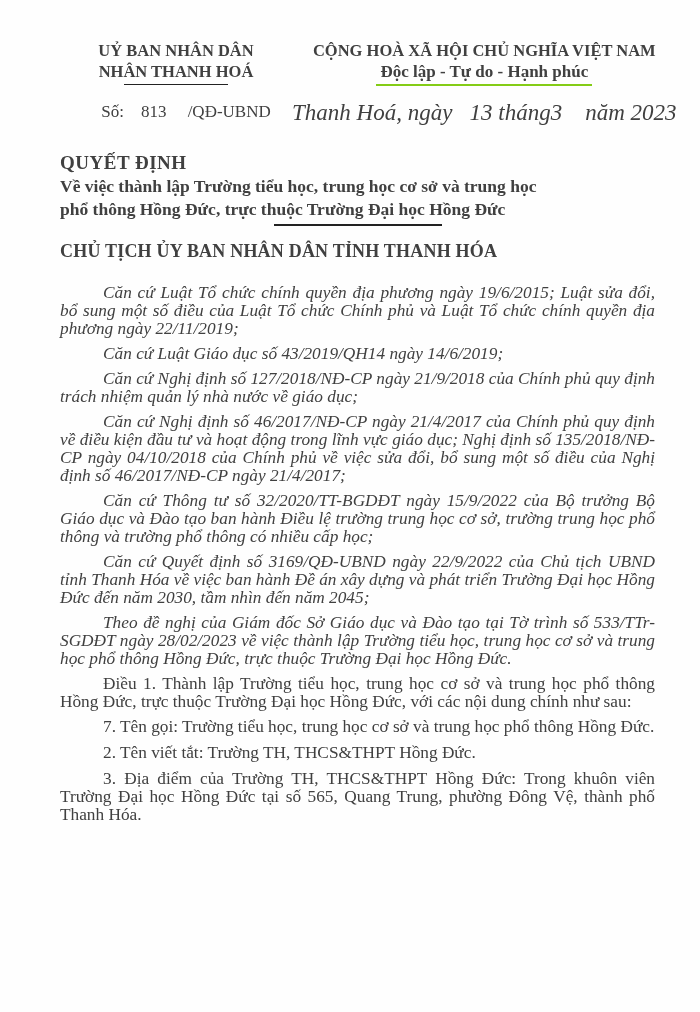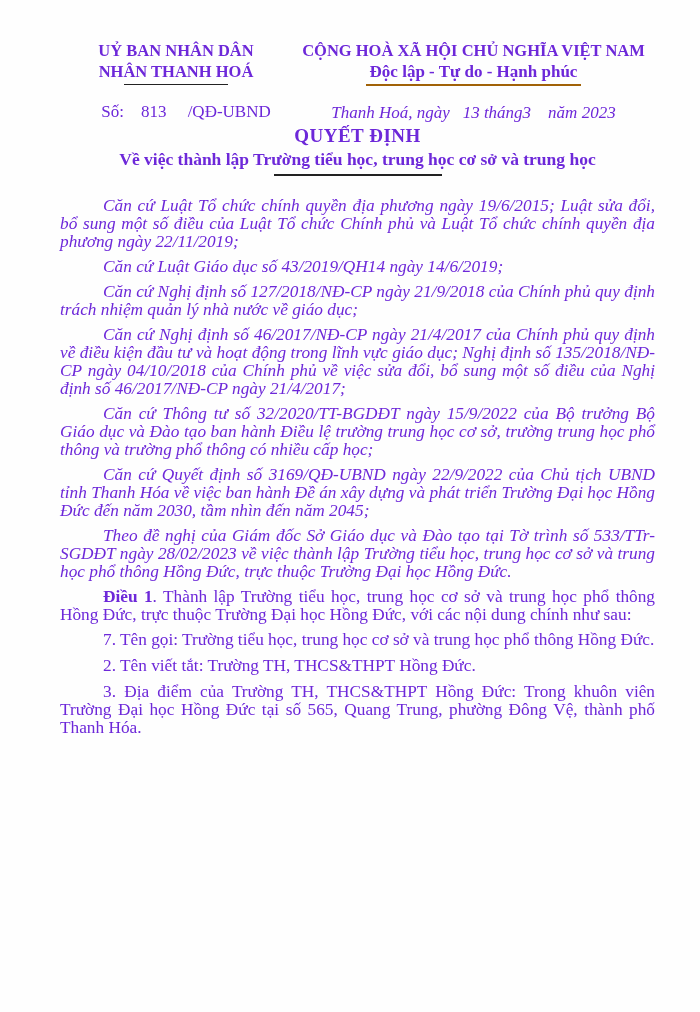--- a/index.html
+++ b/index.html
@@ -6,21 +6,21 @@
     margin: 0;
     padding: 0;
     background: #ffffff;
   }
   .page {
     position: relative;
     width: 700px;
     height: 1012px;
     margin: 0 auto;
     background: #fefefe;
-    color: #6d28d9;
+    color: #404040;
     font-family: "Liberation Serif", "DejaVu Serif", serif;
     box-sizing: border-box;
     padding: 40px 45px 20px 60px;
     overflow: hidden;
   }
   
   .header {
     display: flex;
     align-items: flex-start;
   }
@@ -43,42 +43,43 @@
     width: 104px;
     border-bottom: 1.5px solid #222;
     margin: 2px auto 0 auto;
     height: 0;
   }
   .motto {
     display: inline-block;
     font-weight: bold;
     font-size: 17px;
     line-height: 21px;
-    border-bottom: 2px solid #a16207;
+    border-bottom: 2px solid #84cc16;
     padding: 0 4px 2px 4px;
     white-space: nowrap;
   }
   .number-line {
     margin-top: 16px;
     text-align: center;
     padding-left: 20px;
     font-size: 17px;
     line-height: 22px;
     white-space: pre;
   }
   .date-line {
     margin-top: 16px;
     font-style: italic;
-    font-size: 17px;
+    font-size: 23px;
     line-height: 22px;
     white-space: pre;
   }
   
   .title-block {
-    text-align: center;
+    text-align: left;
+    margin-top: 27px;
   }
   .doc-type {
     font-weight: bold;
     font-size: 19px;
     line-height: 24px;
     letter-spacing: 0.5px;
   }
   .subject {
     font-weight: bold;
     font-size: 17.5px;
@@ -113,21 +114,21 @@
   }
   .decides {
     text-align: center;
     font-weight: bold;
     font-size: 18px;
     line-height: 26px;
     margin: 12px 0 14px 0;
     letter-spacing: 0.4px;
   }
   .article-lead {
-    font-weight: bold;
+    font-weight: normal;
   }
   p.item {
     margin: 6px 0 8px 0;
   }
 </style>
 </head>
 <body>
 
 <div class="page">
 
@@ -143,21 +144,23 @@
       <div>
         <span class="motto">Độc lập - Tự do - Hạnh phúc</span>
       </div>
       <div class="date-line">Thanh Hoá, ngày   13 tháng3    năm 2023</div>
     </div>
   </div>
 
   <div class="title-block">
     <div class="doc-type">QUYẾT ĐỊNH</div>
     <div class="subject">Về việc thành lập Trường tiểu học, trung học cơ sở và trung học</div>
+    <div class="subject">phổ thông Hồng Đức, trực thuộc Trường Đại học Hồng Đức</div>
     <div class="subject-underline"></div>
+    <div class="authority">CHỦ TỊCH ỦY BAN NHÂN DÂN TỈNH THANH HÓA</div>
   </div>
 
   <div class="preamble">
     <p class="para italic">Căn cứ Luật Tổ chức chính quyền địa phương ngày 19/6/2015; Luật sửa đổi, bổ sung một số điều của Luật Tổ chức Chính phủ và Luật Tổ chức chính quyền địa phương ngày 22/11/2019;</p>
     <p class="para italic">Căn cứ Luật Giáo dục số 43/2019/QH14 ngày 14/6/2019;</p>
     <p class="para italic">Căn cứ Nghị định số 127/2018/NĐ-CP ngày 21/9/2018 của Chính phủ quy định trách nhiệm quản lý nhà nước về giáo dục;</p>
     <p class="para italic">Căn cứ Nghị định số 46/2017/NĐ-CP ngày 21/4/2017 của Chính phủ quy định về điều kiện đầu tư và hoạt động trong lĩnh vực giáo dục; Nghị định số 135/2018/NĐ-CP ngày 04/10/2018 của Chính phủ về việc sửa đổi, bổ sung một số điều của Nghị định số 46/2017/NĐ-CP ngày 21/4/2017;</p>
     <p class="para italic">Căn cứ Thông tư số 32/2020/TT-BGDĐT ngày 15/9/2022 của Bộ trưởng Bộ Giáo dục và Đào tạo ban hành Điều lệ trường trung học cơ sở, trường trung học phổ thông và trường phổ thông có nhiều cấp học;</p>
     <p class="para italic">Căn cứ Quyết định số 3169/QĐ-UBND ngày 22/9/2022 của Chủ tịch UBND tỉnh Thanh Hóa về việc ban hành Đề án xây dựng và phát triển Trường Đại học Hồng Đức đến năm 2030, tầm nhìn đến năm 2045;</p>
     <p class="para italic">Theo đề nghị của Giám đốc Sở Giáo dục và Đào tạo tại Tờ trình số 533/TTr-SGDĐT ngày 28/02/2023 về việc thành lập Trường tiểu học, trung học cơ sở và trung học phổ thông Hồng Đức, trực thuộc Trường Đại học Hồng Đức.</p>

